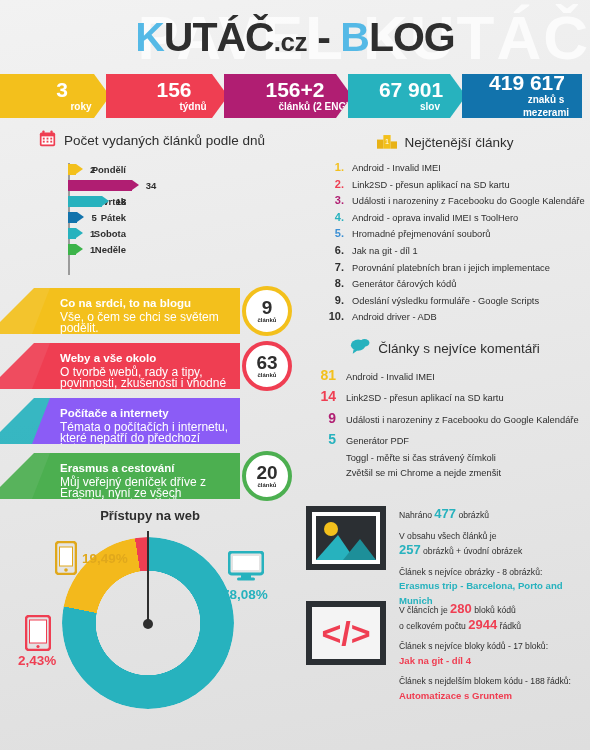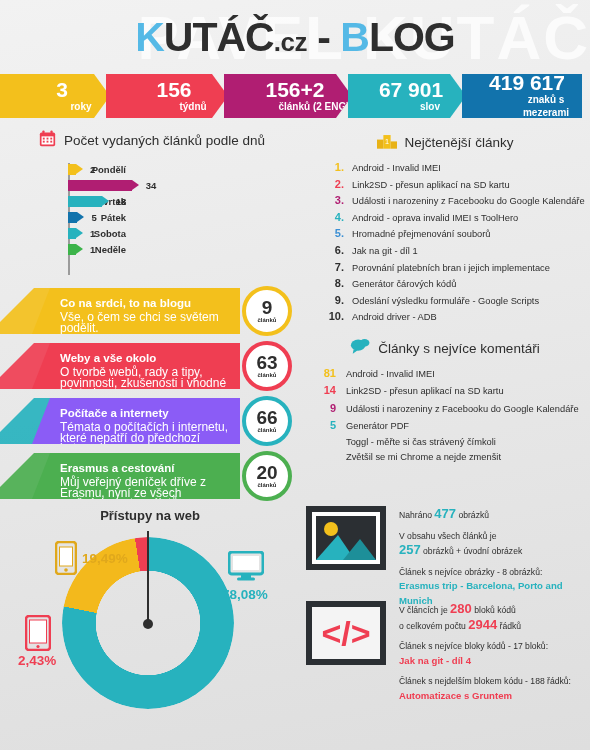--- a/index.html
+++ b/index.html
@@ -115,21 +115,21 @@
   
   .toplist { position: absolute; top: 132px; left: 300px; width: 290px; }
   .tl-items { margin-top: 8px; padding-left: 22px; }
   .tl-item { display: flex; align-items: baseline; margin-bottom: 4.6px; }
   .tl-num { width: 22px; text-align: right; font-size: 11px; font-weight: bold; flex: none; }
   .tl-txt { font-size: 9.3px; color: #2e2e2e; margin-left: 8px; }
 
   .commsec { position: absolute; top: 338px; left: 300px; width: 290px; }
   .cm-items { margin-top: 8px; padding-left: 12px; }
   .cm-item { display: flex; align-items: baseline; margin-bottom: 5.4px; }
-  .cm-num { width: 24px; text-align: right; font-size: 11px; font-weight: bold; flex: none; }
+  .cm-num { width: 24px; text-align: right; font-size: 14px; font-weight: bold; flex: none; }
   .cm-txt { font-size: 9.3px; color: #2e2e2e; margin-left: 10px; }
 
   
   .statblk { position: absolute; left: 305px; width: 285px; display: flex; gap: 12px; }
   .st-icon { flex: none; width: 82px; height: 68px; }
   .st-txt { font-size: 8.6px; color: #2e2e2e; line-height: 13.5px; padding-top: 2px; }
   .st-txt p { margin-bottom: 7px; }
   .hl-teal { color:#27b2be; font-weight: bold; font-size: 13px; }
   .hl-red { color:#ef3e52; font-weight: bold; font-size: 13px; }
   .lnk-teal { color:#27b2be; font-weight: bold; font-size: 9.6px; }
@@ -247,24 +247,20 @@
         </div>
       </div>
       <div class="cat">
         <div class="tail"><svg width="52" height="46" viewBox="0 0 52 46">
             <path d="M52 0 L34 0 L0 34 L0 46 L52 46 Z" fill="#27b2be" opacity="0.92"></path>
           </svg></div>
         <div class="ribbon" style="background: #8b5cf6;">
           <div class="ttl">Počítače a internety</div>
           <div class="sub">Témata o počítačích i internetu, které nepatří do předchozí kategorie</div>
         </div>
-        <div class="badge" style="border-color: rgb(39, 178, 190);">
-          <span class="n">66</span>
-          <span class="u">článků</span>
-        </div>
       </div>
       <div class="cat">
         <div class="tail"><svg width="52" height="46" viewBox="0 0 52 46">
             <path d="M52 0 L34 0 L0 34 L0 46 L52 46 Z" fill="#4caf50" opacity="0.92"></path>
           </svg></div>
         <div class="ribbon" style="background: rgb(76, 175, 80);">
           <div class="ttl">Erasmus a cestování</div>
           <div class="sub">Můj veřejný deníček dříve z Erasmu, nyní ze všech možných cest a výletů</div>
         </div>
         <div class="badge" style="border-color: rgb(76, 175, 80);">

